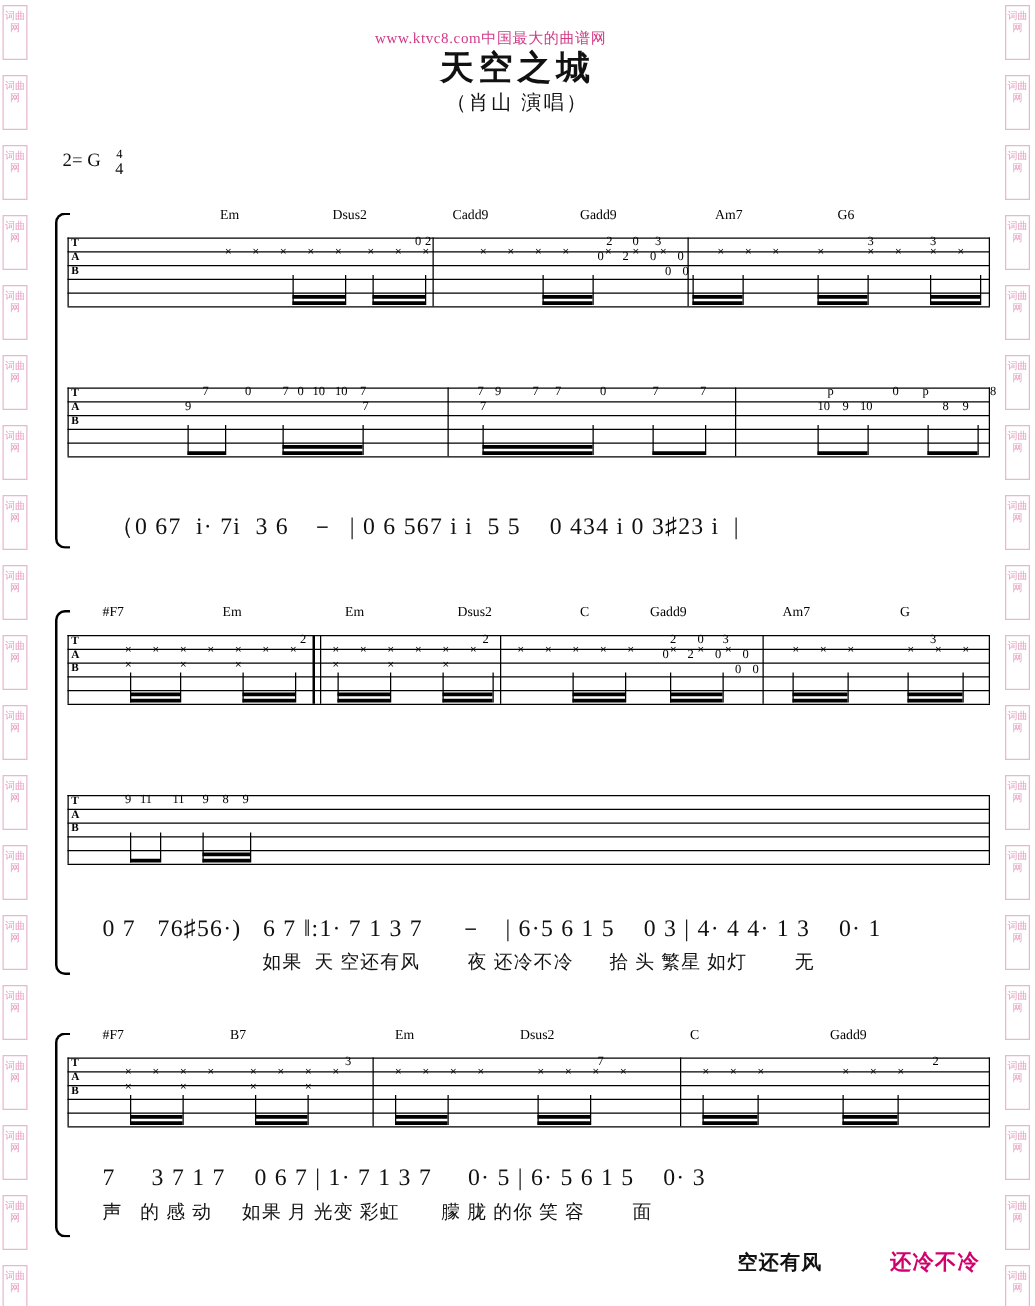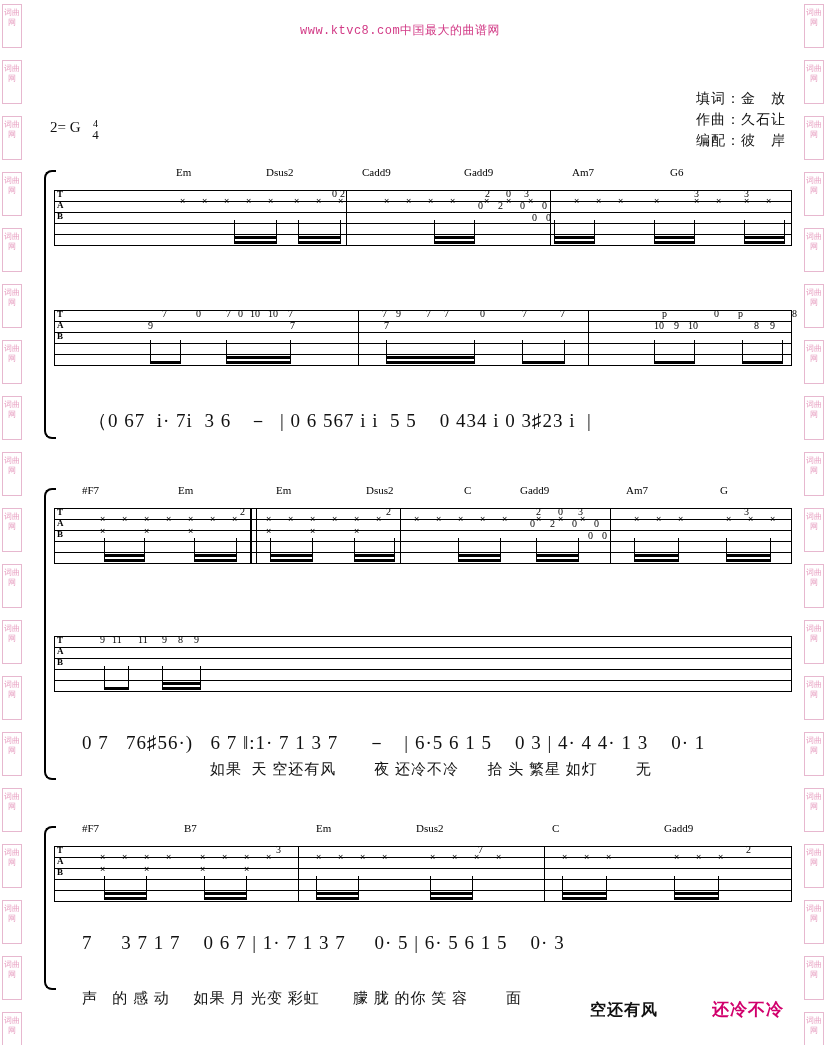--- a/index.html
+++ b/index.html
@@ -22,21 +22,21 @@
     color:#e79ec0; font-size:8px; line-height:10px;
     text-align:center; padding-top:3px;
     font-family:"DejaVu Sans", sans-serif;
     box-sizing:border-box;
   }
 
   
   .site-url {
     position:absolute; left:300px; top:22px;
     font-size:12px; color:#d23a86;
-    font-family:Liberation Mono, monospace;
+    font-family:Liberation Serif, serif;
     letter-spacing:0.5px;
   }
   .title {
     position:absolute; left:0; right:0; top:36px;
     text-align:center;
     font-size:27px; font-weight:bold; letter-spacing:4px;
     color:#111;
   }
   .subtitle {
     position:absolute; left:0; right:0; top:72px;
@@ -182,25 +182,22 @@
       <div class="wm-box" style="top: 676px;">词曲网</div>
       <div class="wm-box" style="top: 732px;">词曲网</div>
       <div class="wm-box" style="top: 788px;">词曲网</div>
       <div class="wm-box" style="top: 844px;">词曲网</div>
       <div class="wm-box" style="top: 900px;">词曲网</div>
       <div class="wm-box" style="top: 956px;">词曲网</div>
       <div class="wm-box" style="top: 1012px;">词曲网</div>
     </div>
 
   <div class="site-url">www.ktvc8.com中国最大的曲谱网</div>
-  <div class="credits">
-    <div>填词：金　放</div>
-    <div>作曲：久石让</div>
-    <div>编配：彼　岸</div>
-  </div>
+  <div class="title">天空之城</div>
+  <div class="subtitle">（肖山 演唱）</div>
   <div class="keysig">
     <span>2= G</span>
     <span class="frac">
       <span class="num" style="position:static;display:block;">4</span>
       <span class="den">4</span>
     </span>
   </div>
 
   <div class="system sys1">
     <div class="brace" style="height:265px;"></div>
@@ -577,18 +574,18 @@
       <div class="stem" style="left:552px; top:30px; height:24px;"></div>
       <div class="beam" style="left:508px; top:51px; width:44px;"></div>
       <div class="beam" style="left:508px; top:46px; width:44px;"></div>
       <div class="stem" style="left:620px; top:30px; height:24px;"></div>
       <div class="stem" style="left:664px; top:30px; height:24px;"></div>
       <div class="beam" style="left:620px; top:51px; width:44px;"></div>
       <div class="beam" style="left:620px; top:46px; width:44px;"></div>
     </div>
 
     <div class="jianpu" style="top:106px; left:38px;">7     3 7 1 7    0 6 7 | 1· 7 1 3 7     0· 5 | 6· 5 6 1 5    0· 3</div>
-    <div class="lyrics" style="top:134px; left:38px;margin-top:29px;">声   的 感 动     如果 月 光变 彩虹       朦 胧 的你 笑 容        面</div>
+    <div class="lyrics" style="top:134px; left:38px;">声   的 感 动     如果 月 光变 彩虹       朦 胧 的你 笑 容        面</div>
   </div>
 
   <div class="footer-left">空还有风</div>
   <div class="footer-right">还冷不冷</div>
 </div>
 
 </body></html>

